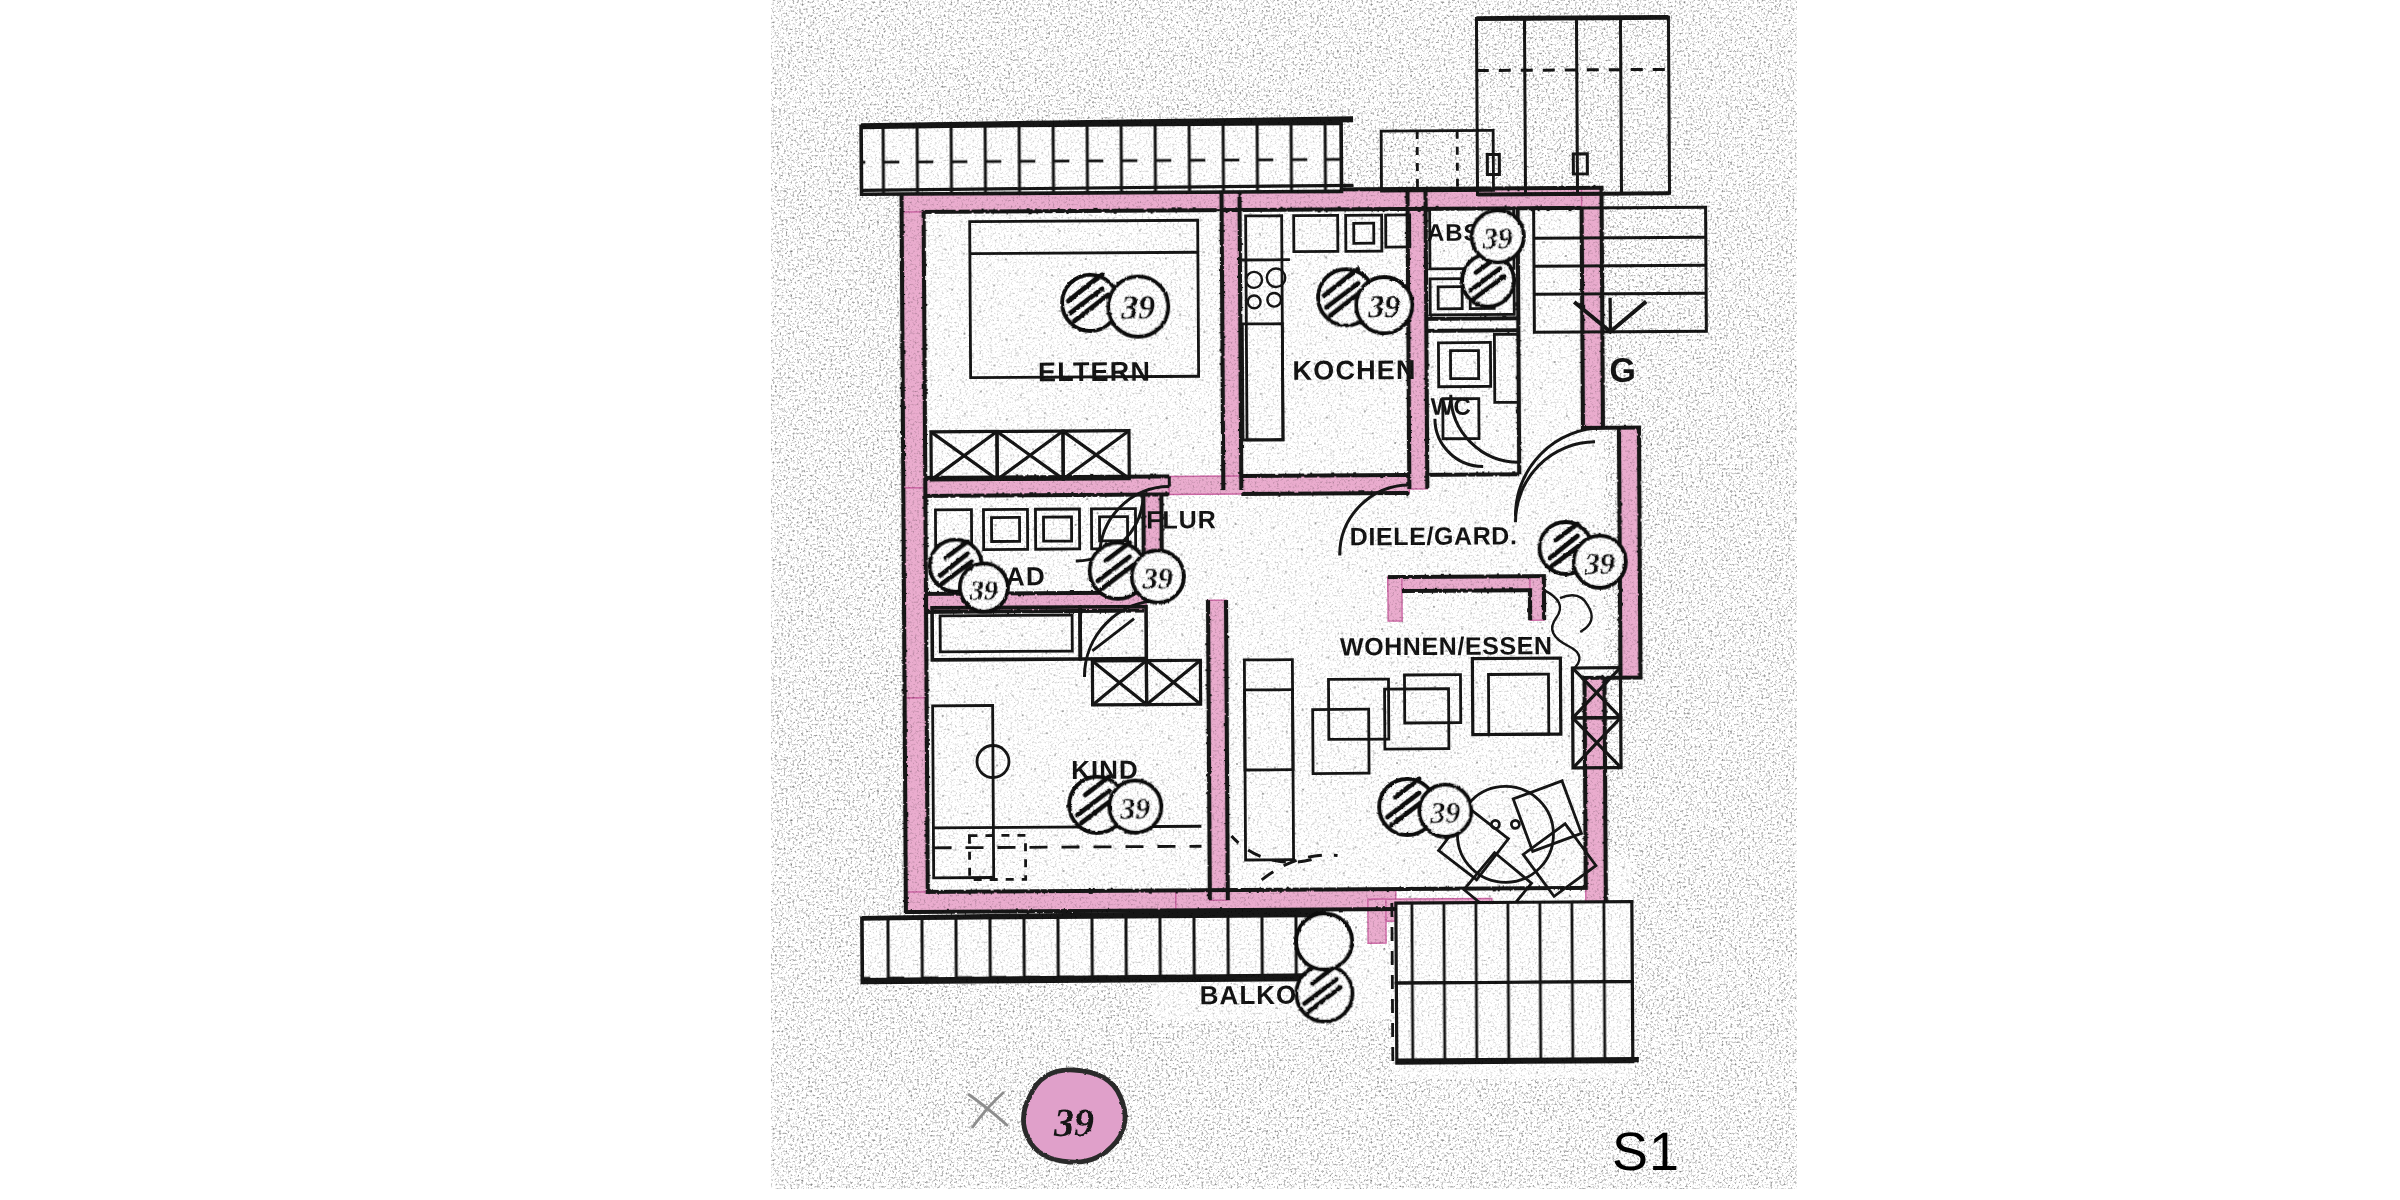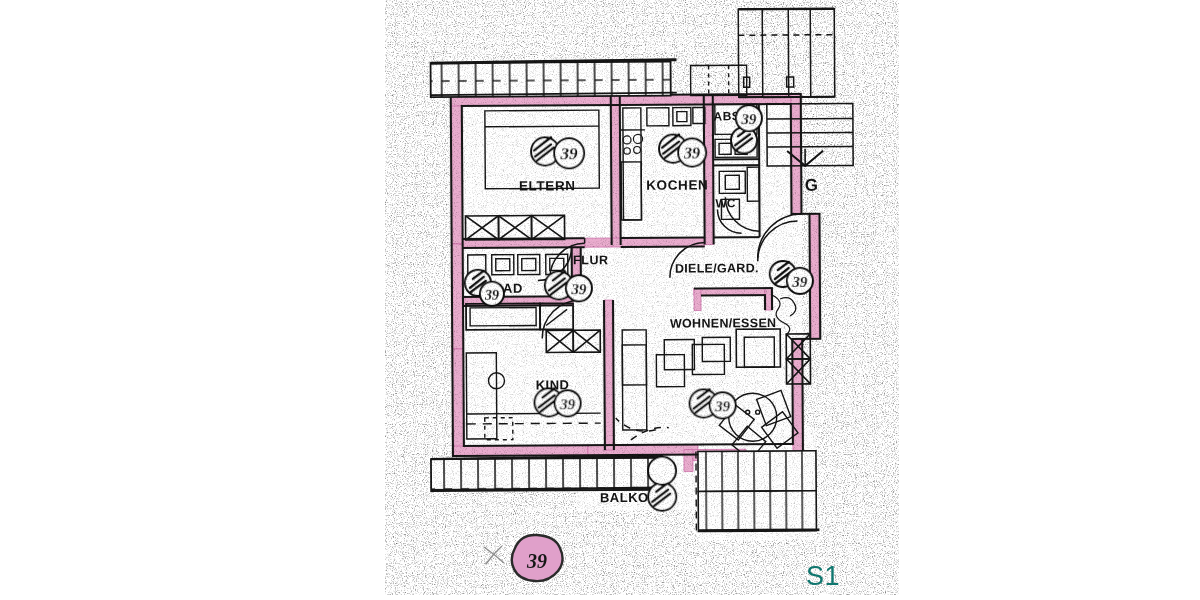--- a/index.html
+++ b/index.html
@@ -3,21 +3,21 @@
 <meta charset="utf-8">
 <style>
   html,body{margin:0;padding:0;background:#ffffff;}
   body{width:1200px;height:600px;overflow:hidden;
        font-family:"Liberation Sans",sans-serif;}
   #stage{position:relative;width:1200px;height:600px;background:#fff;}
   svg{display:block;}
   .sheetlabel{
     position:absolute;right:360px;bottom:8px;
     font-family:"Liberation Sans",sans-serif;
-    font-size:27px;font-weight:400;color:#0f766e;letter-spacing:.5px;
+    font-size:27px;font-weight:400;color:#000000;letter-spacing:.5px;
   }
 </style>
 </head>
 <body>
 
 <div id="stage">
 
   <svg width="1200" height="600" viewBox="0 0 1200 600">
 
     <defs>

